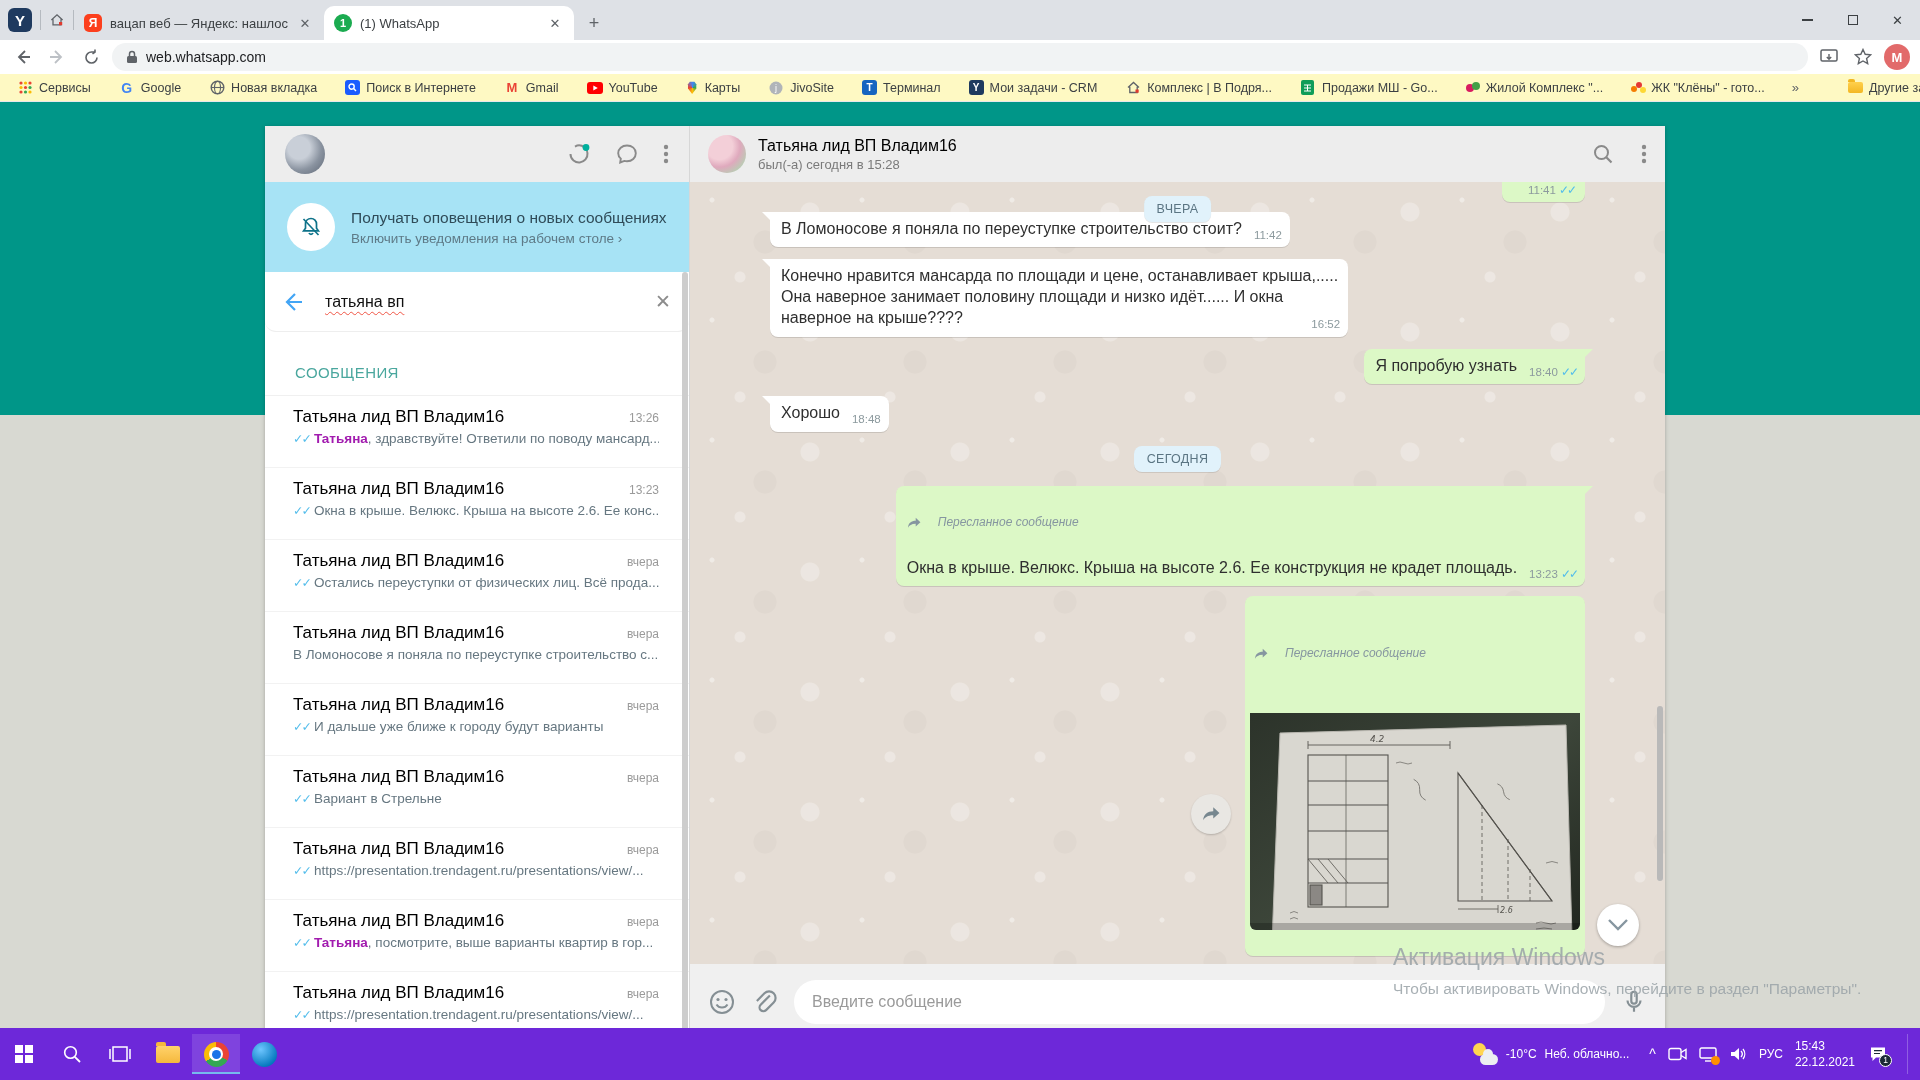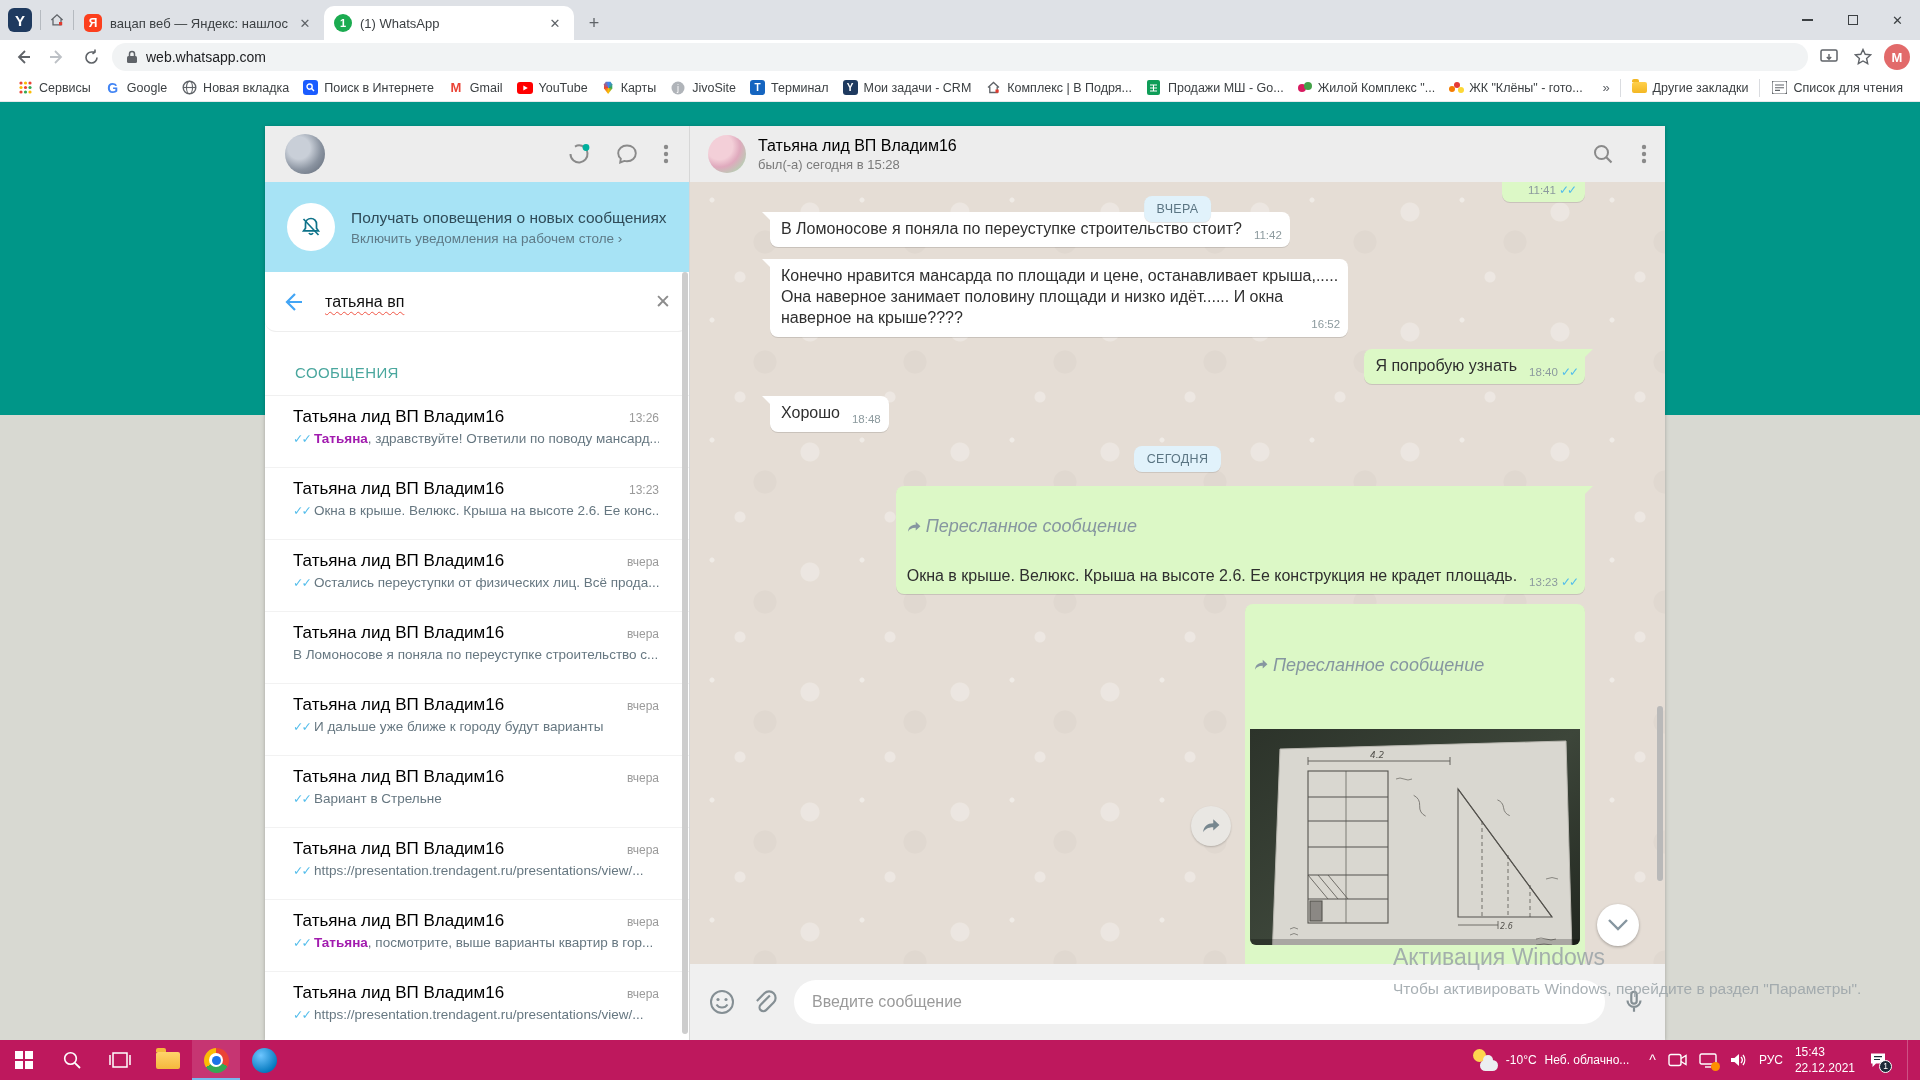--- a/index.html
+++ b/index.html
@@ -24,21 +24,21 @@
   .wc .minbar { width:11px; height:1.5px; background:#3c4043; }
   .wc .maxbox { width:10px; height:10px; border:1.5px solid #3c4043; }
 
   .addressbar { position:absolute; top:40px; left:0; right:0; height:34px; background:#fff; display:flex; align-items:center; padding:0 10px; gap:8px; }
   .navbtn { width:26px; height:26px; display:flex; align-items:center; justify-content:center; color:#5f6368; }
   .navbtn.dis { color:#bdc1c6; }
   .omnibox { flex:1; height:28px; background:#f1f3f4; border-radius:14px; display:flex; align-items:center; padding:0 14px; gap:8px; }
   .url { font-size:14px; color:#202124; }
   .profile { width:26px; height:26px; border-radius:50%; background:#e26a6a; color:#fff; font-size:13px; font-weight:bold; display:flex; align-items:center; justify-content:center; }
 
-  .bmbar { position:absolute; top:74px; left:0; right:0; height:28px; background:#ffffff; border-bottom:1px solid #e6e8ea; display:flex; align-items:center; padding:0 10px; font-size:12.5px; color:#3c4043; }
+  .bmbar { position:absolute; top:74px; left:0; right:0; height:28px; background:#fef9c3; border-bottom:1px solid #e6e8ea; display:flex; align-items:center; padding:0 10px; font-size:12.5px; color:#3c4043;gap:14px; }
   .bm { display:flex; align-items:center; gap:6px; padding:2px 7px; border-radius:4px; white-space:nowrap; }
   .bmsep { width:1px; height:18px; background:#dadce0; margin:0 4px; }
   .ico16 { width:16px; height:16px; display:flex; align-items:center; justify-content:center; flex:none; }
   .gG { color:#4285f4; font-weight:bold; font-size:14px; }
   .gM { color:#ea4335; font-weight:bold; font-size:13px; }
   .sq { width:15px; height:15px; border-radius:3px; color:#fff; font-size:10px; font-weight:bold; display:flex; align-items:center; justify-content:center; }
   .pinmap { width:13px; height:13px; background:conic-gradient(#4285f4,#34a853,#fbbc05,#ea4335,#4285f4); clip-path:polygon(50% 100%,18% 58%,18% 25%,32% 5%,68% 5%,82% 25%,82% 58%); }
   .folder16 { width:15px; height:11px; background:linear-gradient(#ffd04c,#f3b723); border-radius:2px; position:relative; }
   .folder16:before { content:""; position:absolute; top:-3px; left:0; width:7px; height:3px; background:#f3b723; border-radius:2px 2px 0 0; }
   .dot3 { position:relative; width:14px; height:12px; }
@@ -93,38 +93,38 @@
   .out { background:#dcf8c6; align-self:flex-end; }
   .tail-l:before { content:""; position:absolute; left:-8px; top:0; border:8px solid transparent; border-top-color:#fff; border-right-color:#fff; }
   .tail-r:before { content:""; position:absolute; right:-8px; top:0; border:8px solid transparent; border-top-color:#dcf8c6; border-left-color:#dcf8c6; }
   .t { float:right; margin:10px -2px -4px 12px; font-size:11.5px; color:#8c9a9e; white-space:nowrap; }
   .tc { color:#53bdeb; letter-spacing:-2px; margin-left:3px; font-size:12px; }
   .chip { background:#e1f2fb; color:#5b7583; font-size:12.5px; padding:6px 13px; border-radius:8px; width:fit-content; box-shadow:0 1px .5px rgba(0,0,0,.1); letter-spacing:.3px; }
   .chip.center { align-self:center; }
   .chip.abs { position:absolute; top:14px; left:50%; transform:translateX(-50%); z-index:3; }
   .sliver { align-self:flex-end; background:#dcf8c6; border-radius:0 0 8px 8px; padding:1px 10px 5px 26px; box-shadow:0 1px .5px rgba(0,0,0,.12); }
   .sliver .t { margin:0; }
-  .fwd { display:flex; align-items:center; gap:5px; font-size:18px; font-style:italic; color:#8696a0; margin:2px 0 5px; }
+  .fwd { display:flex; align-items:center; gap:17px; font-size:12px; font-style:italic; color:#8696a0; margin:2px 0 5px; }
   .msg-img { padding:5px; }
   .photo { width:330px; height:238px; border-radius:6px; position:relative; overflow:hidden; margin-top:4px; }
   .sharebtn { position:absolute; left:-54px; top:55%; width:40px; height:40px; border-radius:50%; background:#e9e7e3; display:flex; align-items:center; justify-content:center; box-shadow:0 1px 2px rgba(0,0,0,.2); }
   .scrolldown { position:absolute; right:26px; bottom:94px; width:42px; height:42px; border-radius:50%; background:#fff; display:flex; align-items:center; justify-content:center; box-shadow:0 1px 3px rgba(0,0,0,.3); z-index:6; }
   .cscroll { position:absolute; right:2px; top:580px; width:6px; height:175px; background:#b9b9b9; border-radius:3px; z-index:7; }
 
   .composer { height:76px; background:#f0f0f0; display:flex; align-items:center; padding:0 18px; gap:16px; flex:none; z-index:5; }
   .composer input { flex:1; height:44px; background:#fff; border:none; outline:none; border-radius:22px; padding:0 18px; font-size:16px; color:#4a4a4a; font-family:"Liberation Sans",sans-serif; }
   .composer input::placeholder { color:#9a9a9a; }
   .cicon { color:#858f94; }
 
   .watermark { position:absolute; left:1393px; top:944px; z-index:40; color:#9aa3a8; opacity:.85; pointer-events:none; }
   .wm1 { font-size:23px; }
   .wm2 { font-size:15.5px; margin-top:9px; }
 
   
-  .taskbar { position:absolute; bottom:0; left:0; right:0; height:40px; background:#be185d; display:flex; align-items:center; color:#fff; z-index:50; }
+  .taskbar { position:absolute; bottom:0; left:0; right:0; height:52px; background:#6d28d9; display:flex; align-items:center; color:#fff; z-index:50; }
   .slot { width:48px; height:40px; display:flex; align-items:center; justify-content:center; }
   .slot.active { background:rgba(255,255,255,.13); box-shadow:inset 0 -2px 0 #76b9ed; }
   .winlogo { display:grid; grid-template-columns:8px 8px; grid-template-rows:8px 8px; gap:1.5px; }
   .winlogo i { background:#fff; }
   .chromeico { width:25px; height:25px; border-radius:50%; background:conic-gradient(#ea4335 0 33%, #34a853 33% 66%, #fbbc05 66% 100%); position:relative; }
   .chromeico:before { content:""; position:absolute; inset:5.5px; border-radius:50%; background:#fff; }
   .chromeico:after { content:""; position:absolute; inset:8px; border-radius:50%; background:#1a73e8; }
   .blueico { width:25px; height:25px; border-radius:50%; background:radial-gradient(circle at 35% 30%, #6ec6ff, #0277bd 75%); }
   .folderico { position:relative; width:24px; height:17px; background:linear-gradient(#ffd36b,#f5b83d); border-radius:2px; }
   .folderico:before { content:""; position:absolute; top:-4px; left:0; width:10px; height:4px; background:#f5b83d; border-radius:2px 2px 0 0; }

